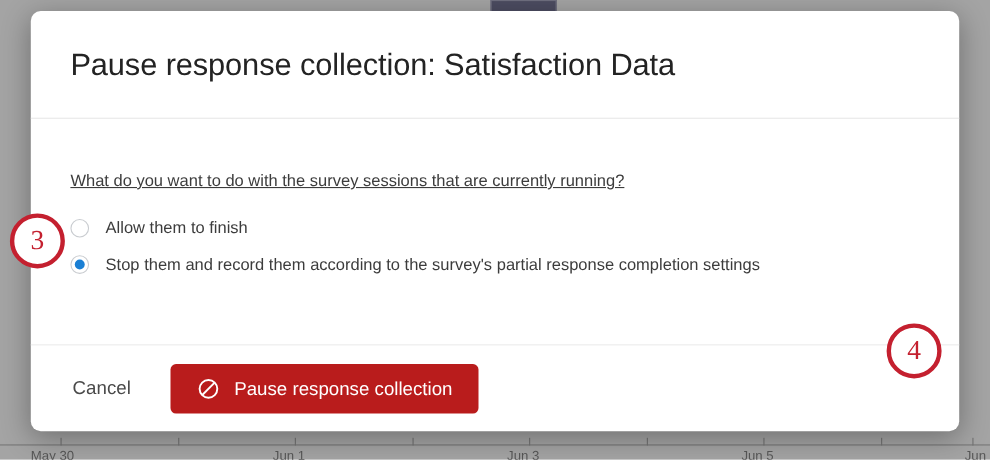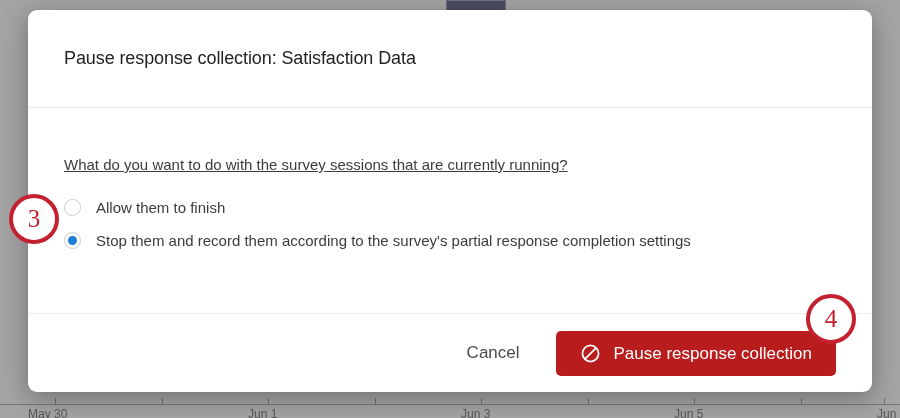--- a/index.html
+++ b/index.html
@@ -102,21 +102,21 @@
 
   .modal-header {
     height: 98px;
     display: flex;
     align-items: center;
     padding: 0 36px;
     border-bottom: 1px solid #e8e8e8;
     box-sizing: border-box;
   }
   .modal-title {
-    font-size: 18px;
+    font-size: 28px;
     color: #232323;
     font-weight: 400;
     letter-spacing: -0.1px;
   }
 
   .modal-body {
     padding: 36px 36px 10px 36px;
     box-sizing: border-box;
   }
   .body-question {
@@ -166,21 +166,21 @@
 
   .modal-footer {
     position: absolute;
     left: 0;
     right: 0;
     bottom: 0;
     height: 79px;
     border-top: 1px solid #ececec;
     display: flex;
     align-items: center;
-    justify-content: flex-end;
+    justify-content: flex-start;
     padding: 0 36px;
     box-sizing: border-box;
     gap: 34px;
   }
   .btn-cancel {
     background: none;
     border: none;
     font-family: inherit;
     font-size: 17px;
     color: #4a4a4a;

